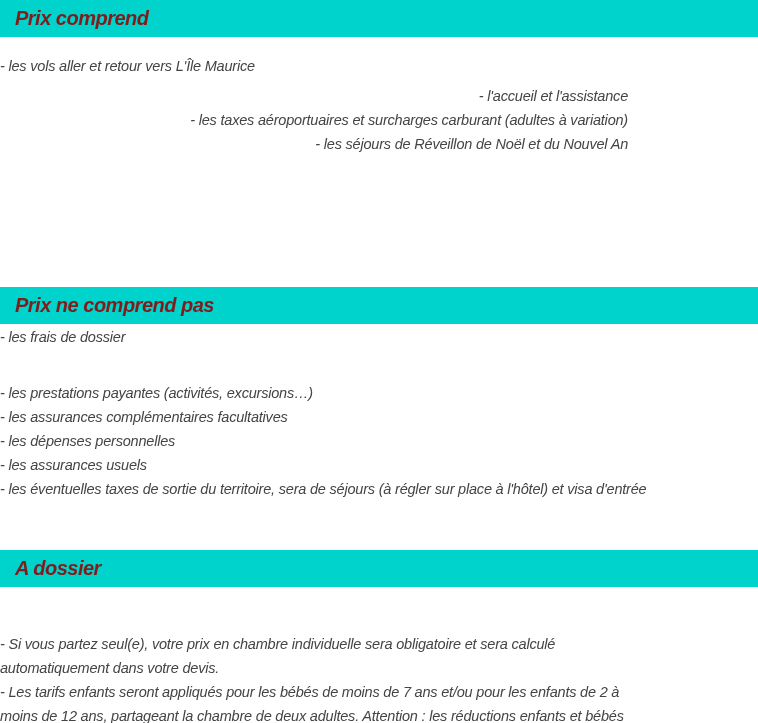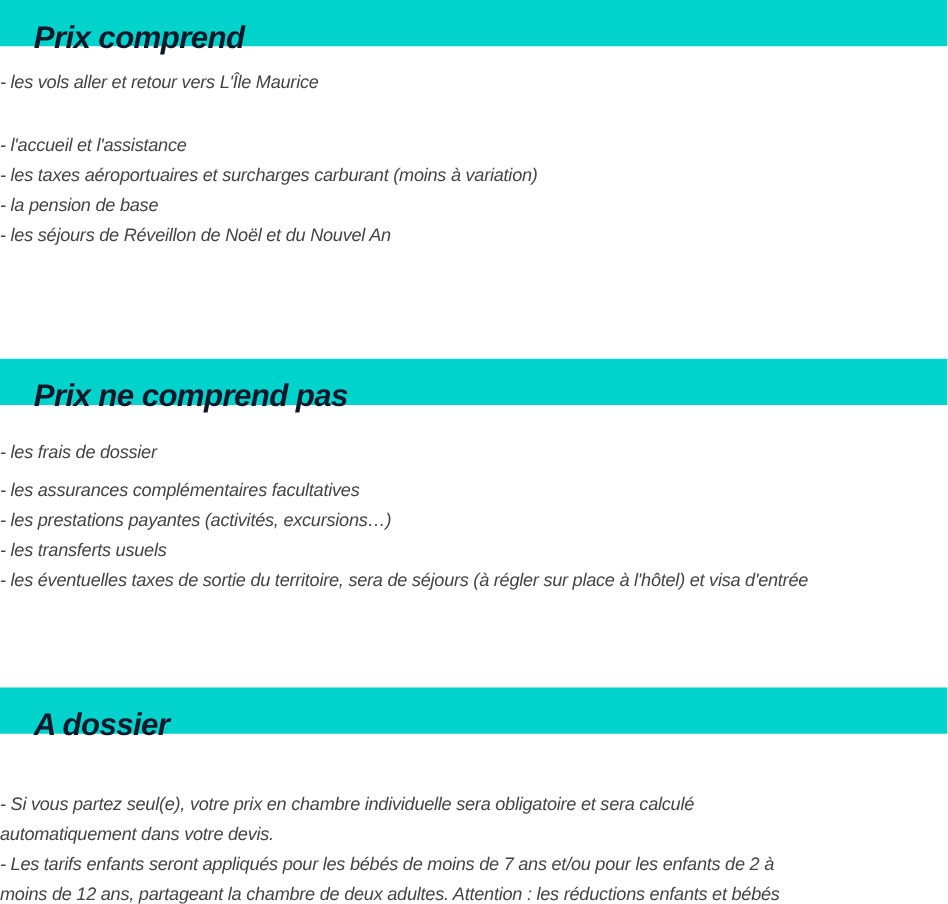--- a/index.html
+++ b/index.html
@@ -1,55 +1,55 @@
 <!DOCTYPE html>
 <html><head>
   <meta charset="utf-8">
   <style>
     html, body { margin: 0; padding: 0; background: #ffffff; }
     body { width: 758px; height: 723px; overflow: hidden; position: relative;
       font-family: "DejaVu Sans", "Liberation Sans", sans-serif; }
     .section-header { position: absolute; left: 0; width: 758px; height: 37px;
       background: #00d2cc; }
-    .section-header h2 { margin: 12px; padding-left: 15px; line-height: 37px;
-      font-size: 25px; font-style: italic; font-weight: bold; color: #0f172a;
+    .section-header h2 { margin: 0; padding-left: 15px; line-height: 37px;
+      font-size: 20px; font-style: italic; font-weight: bold; color: #7f1d1d;
       letter-spacing: -0.5px; font-family: "Liberation Sans", sans-serif; }
     .block { position: absolute; left: 0; width: 628px; margin: 0; padding: 0;
       list-style: none; }
     .block li, .para { font-family: "Liberation Sans", sans-serif; font-style: italic;
       font-size: 14.5px; color: #444444; line-height: 24px; letter-spacing: -0.2px;
       white-space: nowrap; }
     .para { white-space: normal; }
   </style>
 </head>
 <body>
 
 <div class="section-header" style="top:0;">
   <h2>Prix comprend</h2>
 </div>
 <ul class="block" style="top:54px;">
   <li>- les vols aller et retour vers L'Île Maurice</li>
 </ul>
-<ul class="block" style="top:105px;">
+<ul class="block" style="top:84px;text-align:right;">
   <li>- l'accueil et l'assistance</li>
-  <li>- les taxes aéroportuaires et surcharges carburant (moins à variation)</li>
-  <li>- la pension de base</li>
+  <li>- les taxes aéroportuaires et surcharges carburant (adultes à variation)</li>
   <li>- les séjours de Réveillon de Noël et du Nouvel An</li>
 </ul>
 
 <div class="section-header" style="top:287px;">
   <h2>Prix ne comprend pas</h2>
 </div>
-<ul class="block" style="top:350px;">
+<ul class="block" style="top:325px;">
   <li>- les frais de dossier</li>
 </ul>
 <ul class="block" style="top:381px;">
+  <li>- les prestations payantes (activités, excursions…)</li>
   <li>- les assurances complémentaires facultatives</li>
-  <li>- les prestations payantes (activités, excursions…)</li>
-  <li>- les transferts usuels</li>
+  <li>- les dépenses personnelles</li>
+  <li>- les assurances usuels</li>
   <li>- les éventuelles taxes de sortie du territoire, sera de séjours (à régler sur place à l'hôtel) et visa d'entrée</li>
 </ul>
 
 <div class="section-header" style="top:550px;">
   <h2>A dossier</h2>
 </div>
 <div class="block" style="top:632px;">
   <div class="para">- Si vous partez seul(e), votre prix en chambre individuelle sera obligatoire et sera calculé automatiquement dans votre devis.</div>
   <div class="para">- Les tarifs enfants seront appliqués pour les bébés de moins de 7 ans et/ou pour les enfants de 2 à moins de 12 ans, partageant la chambre de deux adultes. Attention : les réductions enfants et bébés ne sont pas applicables dans le cadre de tarifs promotionnels.</div>
 </div>

